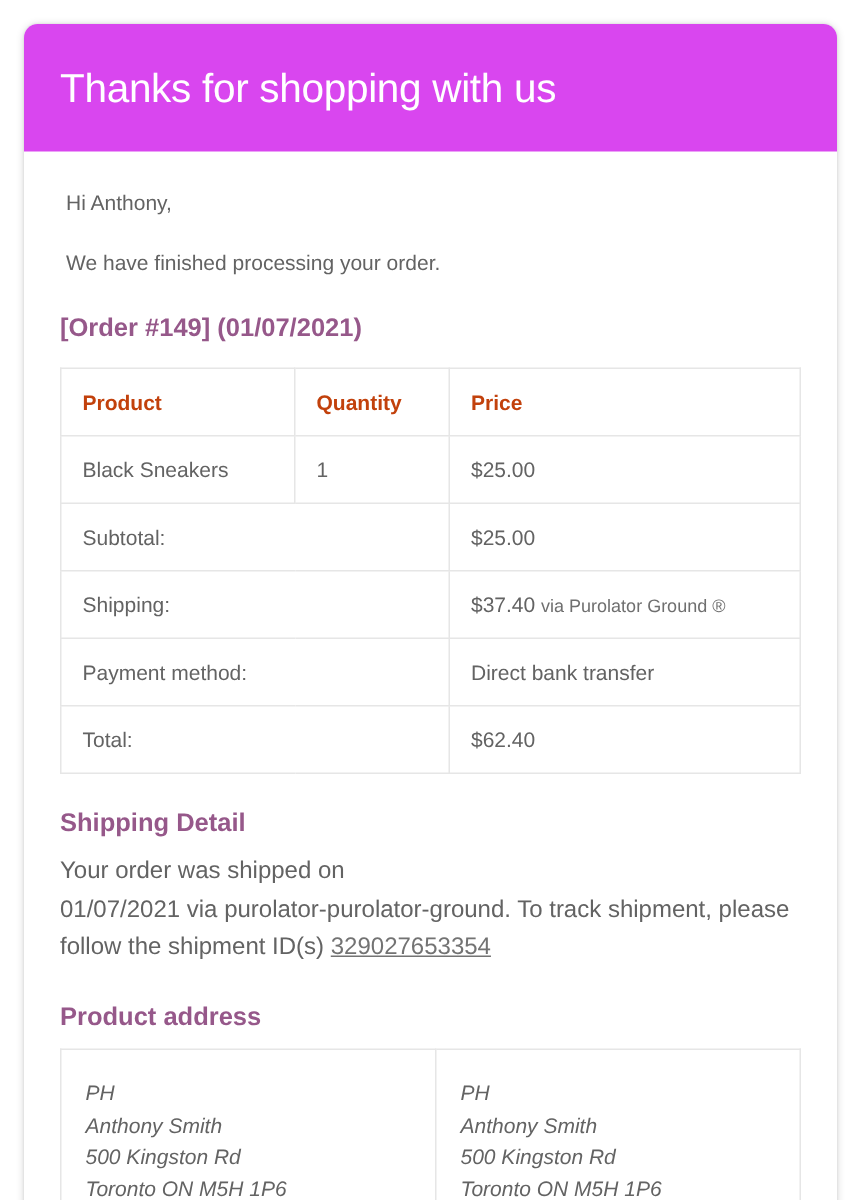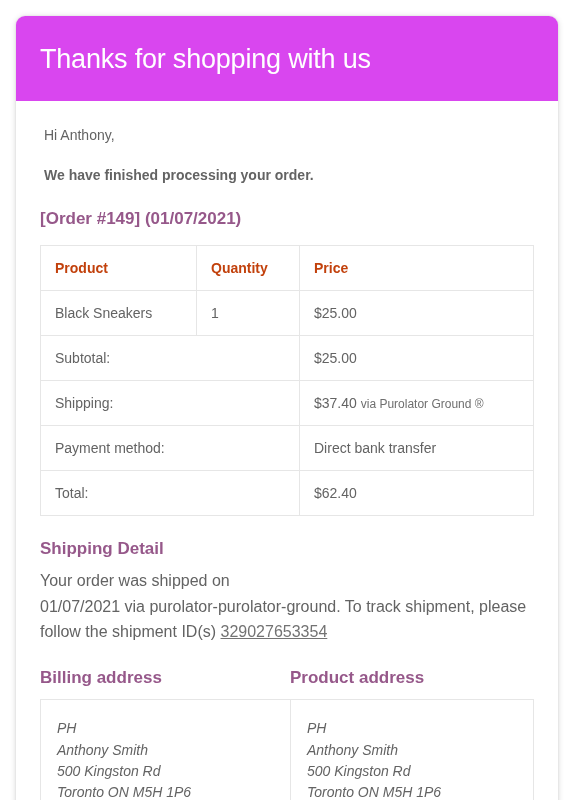--- a/index.html
+++ b/index.html
@@ -45,21 +45,21 @@
     padding: 20px 24px 22px 24px;
   }
   .greeting,
   .intro {
     color: #636363;
     font-size: 14px;
     line-height: 1.55;
     margin: 4px;
   }
   .greeting { margin-bottom: 18px; }
-  .intro    { margin-bottom: 22px; font-weight: bold; }
+  .intro    { margin-bottom: 22px; }
 
   .order-heading {
     color: #96588a;
     font-size: 17px;
     font-weight: bold;
     margin: 0 0 14px 0;
     line-height: 1.3;
   }
 
   
@@ -202,23 +202,20 @@
           <td class="label-cell" colspan="2">Total:</td>
           <td>$62.40</td>
         </tr>
       </tbody>
     </table>
 
     <div class="section-heading">Shipping Detail</div>
     <p class="shipping-text"><span>Your order was shipped on</span><br><span>01/07/2021 via purolator-purolator-ground. To track shipment, please follow the shipment ID(s)</span> <a class="tracking-link" href="#">329027653354</a></p>
 
     <div class="address-headings">
-      <div class="addr-head-left">
-        <div class="section-heading">Billing address</div>
-      </div>
       <div class="addr-head-right">
         <div class="section-heading">Product address</div>
       </div>
     </div>
 
     <table class="address-table">
       <colgroup>
         <col class="addr-col-left">
         <col>
       </colgroup>

